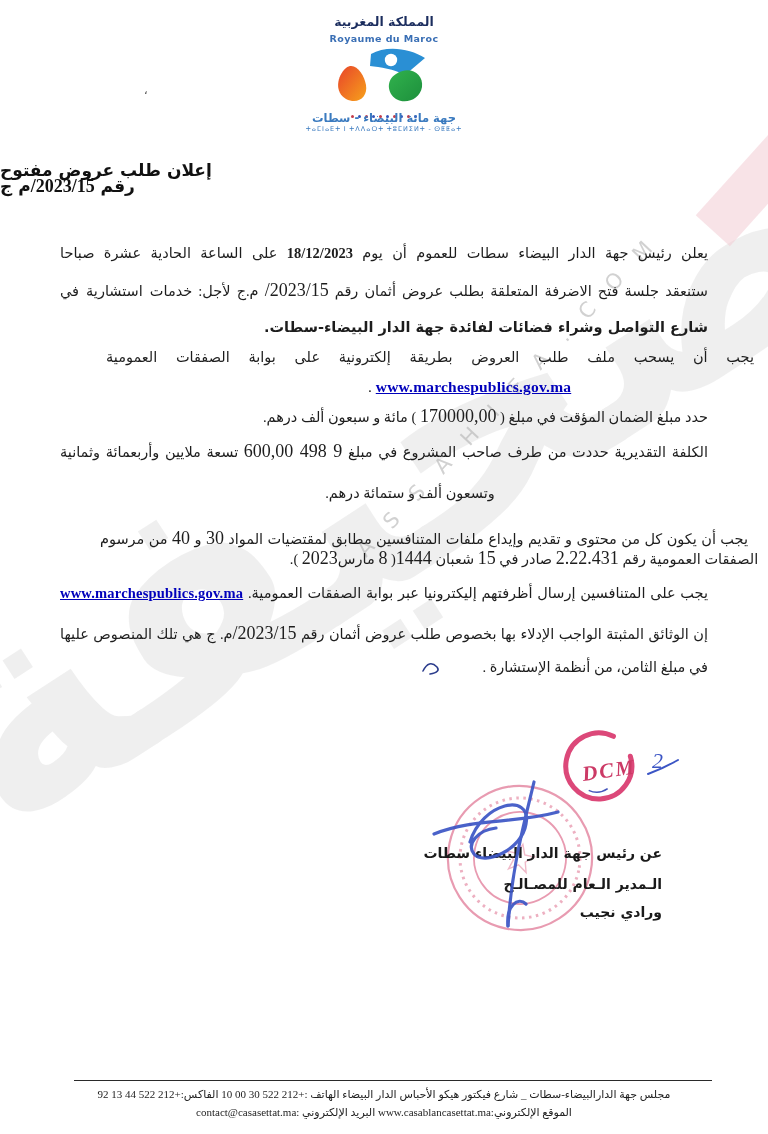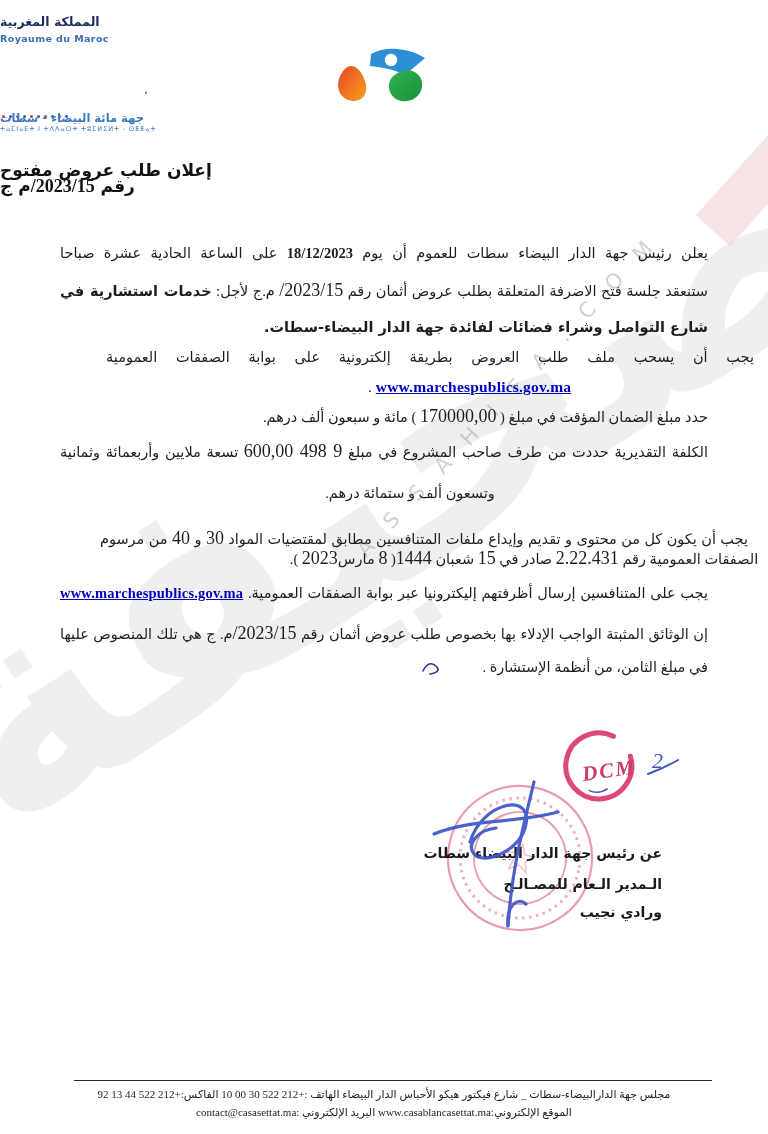--- a/index.html
+++ b/index.html
@@ -21,21 +21,21 @@
   .wm-latin{
     top:545px; left:352px; font-family:"DejaVu Sans",sans-serif;
     font-size:21px; letter-spacing:24px; color:#b3b3b3; opacity:.6;
     transform:rotate(-47deg); transform-origin:0 0; white-space:nowrap;
   }
   .wm-wedge{
     top:152px; left:688px; width:150px; height:46px;
     background:#f2ccd4; opacity:.55; transform:rotate(-48deg);
   }
   
-  .hdr-line{position:absolute; left:0; right:0; text-align:left; z-index:2;}
+  .hdr-line{position:absolute; left:0; right:0; text-align:center; z-index:2;}
   .kingdom-ar{top:14px; font-family:"DejaVu Sans",sans-serif; font-size:12.5px; font-weight:bold; color:#1b2d5e;}
   .kingdom-fr{top:33px; font-family:"DejaVu Sans",sans-serif; font-size:9.5px; font-weight:bold; color:#3a6fb5; letter-spacing:.4px;}
   .logo-svg{position:absolute; left:334px; top:47px; z-index:2;}
   .dots-row{top:106px;}
   .dots-row i{display:inline-block; width:3px; height:3px; border-radius:50%; margin:0 2px; vertical-align:middle;}
   .region-ar{top:111px; font-family:"DejaVu Sans",sans-serif; font-size:11.5px; font-weight:bold; color:#3a7abf;}
   .region-tif{top:125px; font-size:6.5px; color:#3a7abf; letter-spacing:1px;}
   .region-fr{top:132px; font-family:"DejaVu Sans",sans-serif; font-size:7.5px; font-weight:bold; color:#3a7abf; letter-spacing:.9px;}
   .stray-mark{position:absolute; left:144px; top:84px; font-size:11px; color:#444; z-index:2;}
   
@@ -45,21 +45,21 @@
   .title-2{top:176px;}
   
   .line{
     position:absolute; left:60px; width:648px; z-index:2;
     direction:rtl; font-size:14.5px; line-height:30px; color:#1d1d1d;
     font-family:"Liberation Serif","DejaVu Sans",sans-serif;
   }
   .just{text-align:justify; text-align-last:justify;}
   .ralign{text-align:right;}
   .center{text-align:center;}
-  .b{font-weight:bold; font-family:"DejaVu Sans",sans-serif;}
+  .b{font-weight:normal; font-family:"DejaVu Sans",sans-serif;}
   .n{font-size:18px; font-family:"Liberation Serif",serif;}
   .bn{font-weight:bold; font-family:"Liberation Serif",serif;}
   .l-p1l1{top:238px; padding-right:14px;}
   .l-p1l2{top:275px;}
   .l-p1l3{top:312px; font-weight:bold; font-family:"DejaVu Sans",sans-serif;}
   .l-p2l1{top:342px; padding-left:46px;}
   .link-line{
     position:absolute; left:368px; top:372px; z-index:2; direction:ltr;
     font-size:15.5px; line-height:30px;
   }

